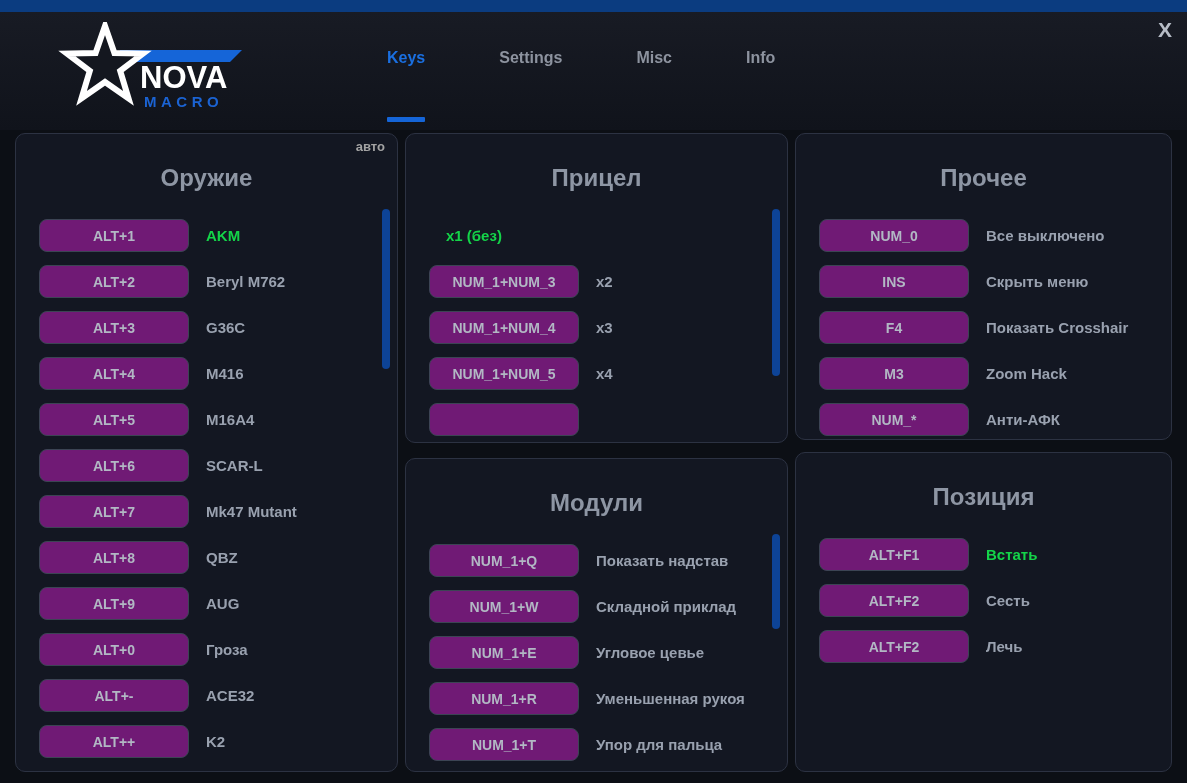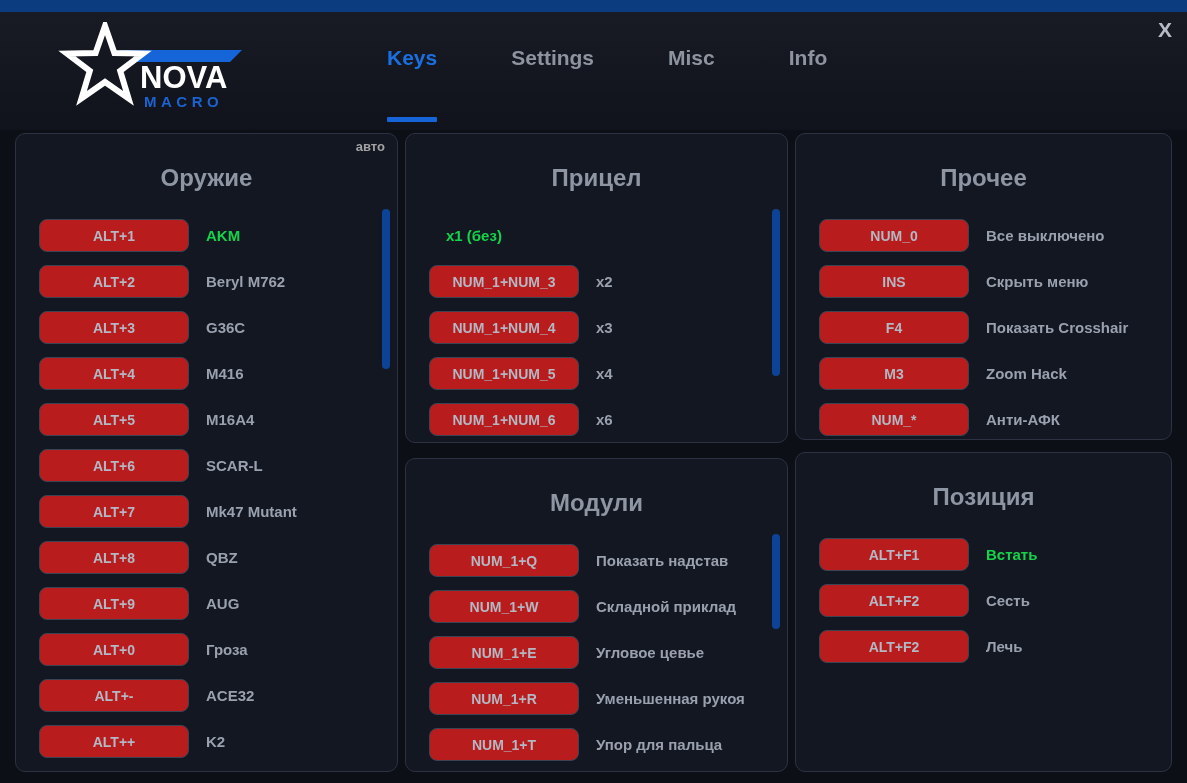--- a/index.html
+++ b/index.html
@@ -18,21 +18,21 @@
     background:linear-gradient(180deg,#181b24 0%, #10131b 100%);
   }
   .logo-svg { position:absolute; left:58px; top:10px; }
   .close-btn {
     position:absolute; right:15px; top:6px;
     font-size:21px; font-weight:bold; color:#b6bcc6; cursor:pointer;
     line-height:24px;
   }
   .tabs { position:absolute; left:355px; top:34px; display:flex; gap:10px; }
   .tab { display:flex; flex-direction:column; align-items:center; padding:0 32px; cursor:pointer; }
-  .tab-label { font-size:21px; font-weight:bold; color:#8d939f; line-height:24px; white-space:nowrap; }
+  .tab-label { font-size:16px; font-weight:bold; color:#8d939f; line-height:24px; white-space:nowrap; }
   .tab.active .tab-label { color:#1a6fe0; }
   .tab-underline { height:5px; width:100%; margin-top:47px; border-radius:1px; background:transparent; }
   .tab.active .tab-underline { background:#1565d8; }
   
   .content {
     position:absolute; top:133px; left:15px; width:1157px; bottom:11px;
     display:flex; gap:7px;
   }
   .col { display:flex; flex-direction:column; flex:0 0 auto; }
   .col[data-col="0"] { width:383px; }
@@ -52,21 +52,21 @@
     font-size:24px; font-weight:bold; color:#8e96a4; line-height:36px;
   }
   .badge {
     position:absolute; top:5px; right:12px;
     font-size:13px; font-weight:bold; color:#a3a3a3;
   }
   .rows { margin-top:23px; padding-left:23px; display:flex; flex-direction:column; gap:13px; }
   .row { display:flex; align-items:center; height:33px; }
   .key {
     width:150px; height:33px; flex:0 0 150px;
-    border:1px solid #3c4454; border-radius:8px; background:#b91c1c;
+    border:1px solid #3c4454; border-radius:8px; background:#701a75;
     color:#b2b8c4; font-size:14px; font-weight:bold;
     display:flex; align-items:center; justify-content:center;
     cursor:pointer; white-space:nowrap;
   }
   .label {
     margin-left:17px; font-size:15px; font-weight:bold; color:#99a1af;
     white-space:nowrap;
   }
   .label.on { color:#14d449; }
   .thumb {
@@ -181,24 +181,20 @@
           </div>
           <div class="row">
             <div class="key">NUM_1+NUM_4</div>
             <div class="label">x3</div>
           </div>
           <div class="row">
             <div class="key">NUM_1+NUM_5</div>
             <div class="label">x4</div>
           </div>
           <div class="row">
-            <div class="key">NUM_1+NUM_6</div>
-            <div class="label">x6</div>
-          </div>
-          <div class="row">
             <div class="key"></div>
           </div>
         </div>
         <div class="thumb" style="top:75px;height:167px"></div>
       </div>
       <div class="panel panel-modules">
         <div class="panel-title">Модули</div>
         <div class="rows">
           <div class="row">
             <div class="key">NUM_1+Q</div>

